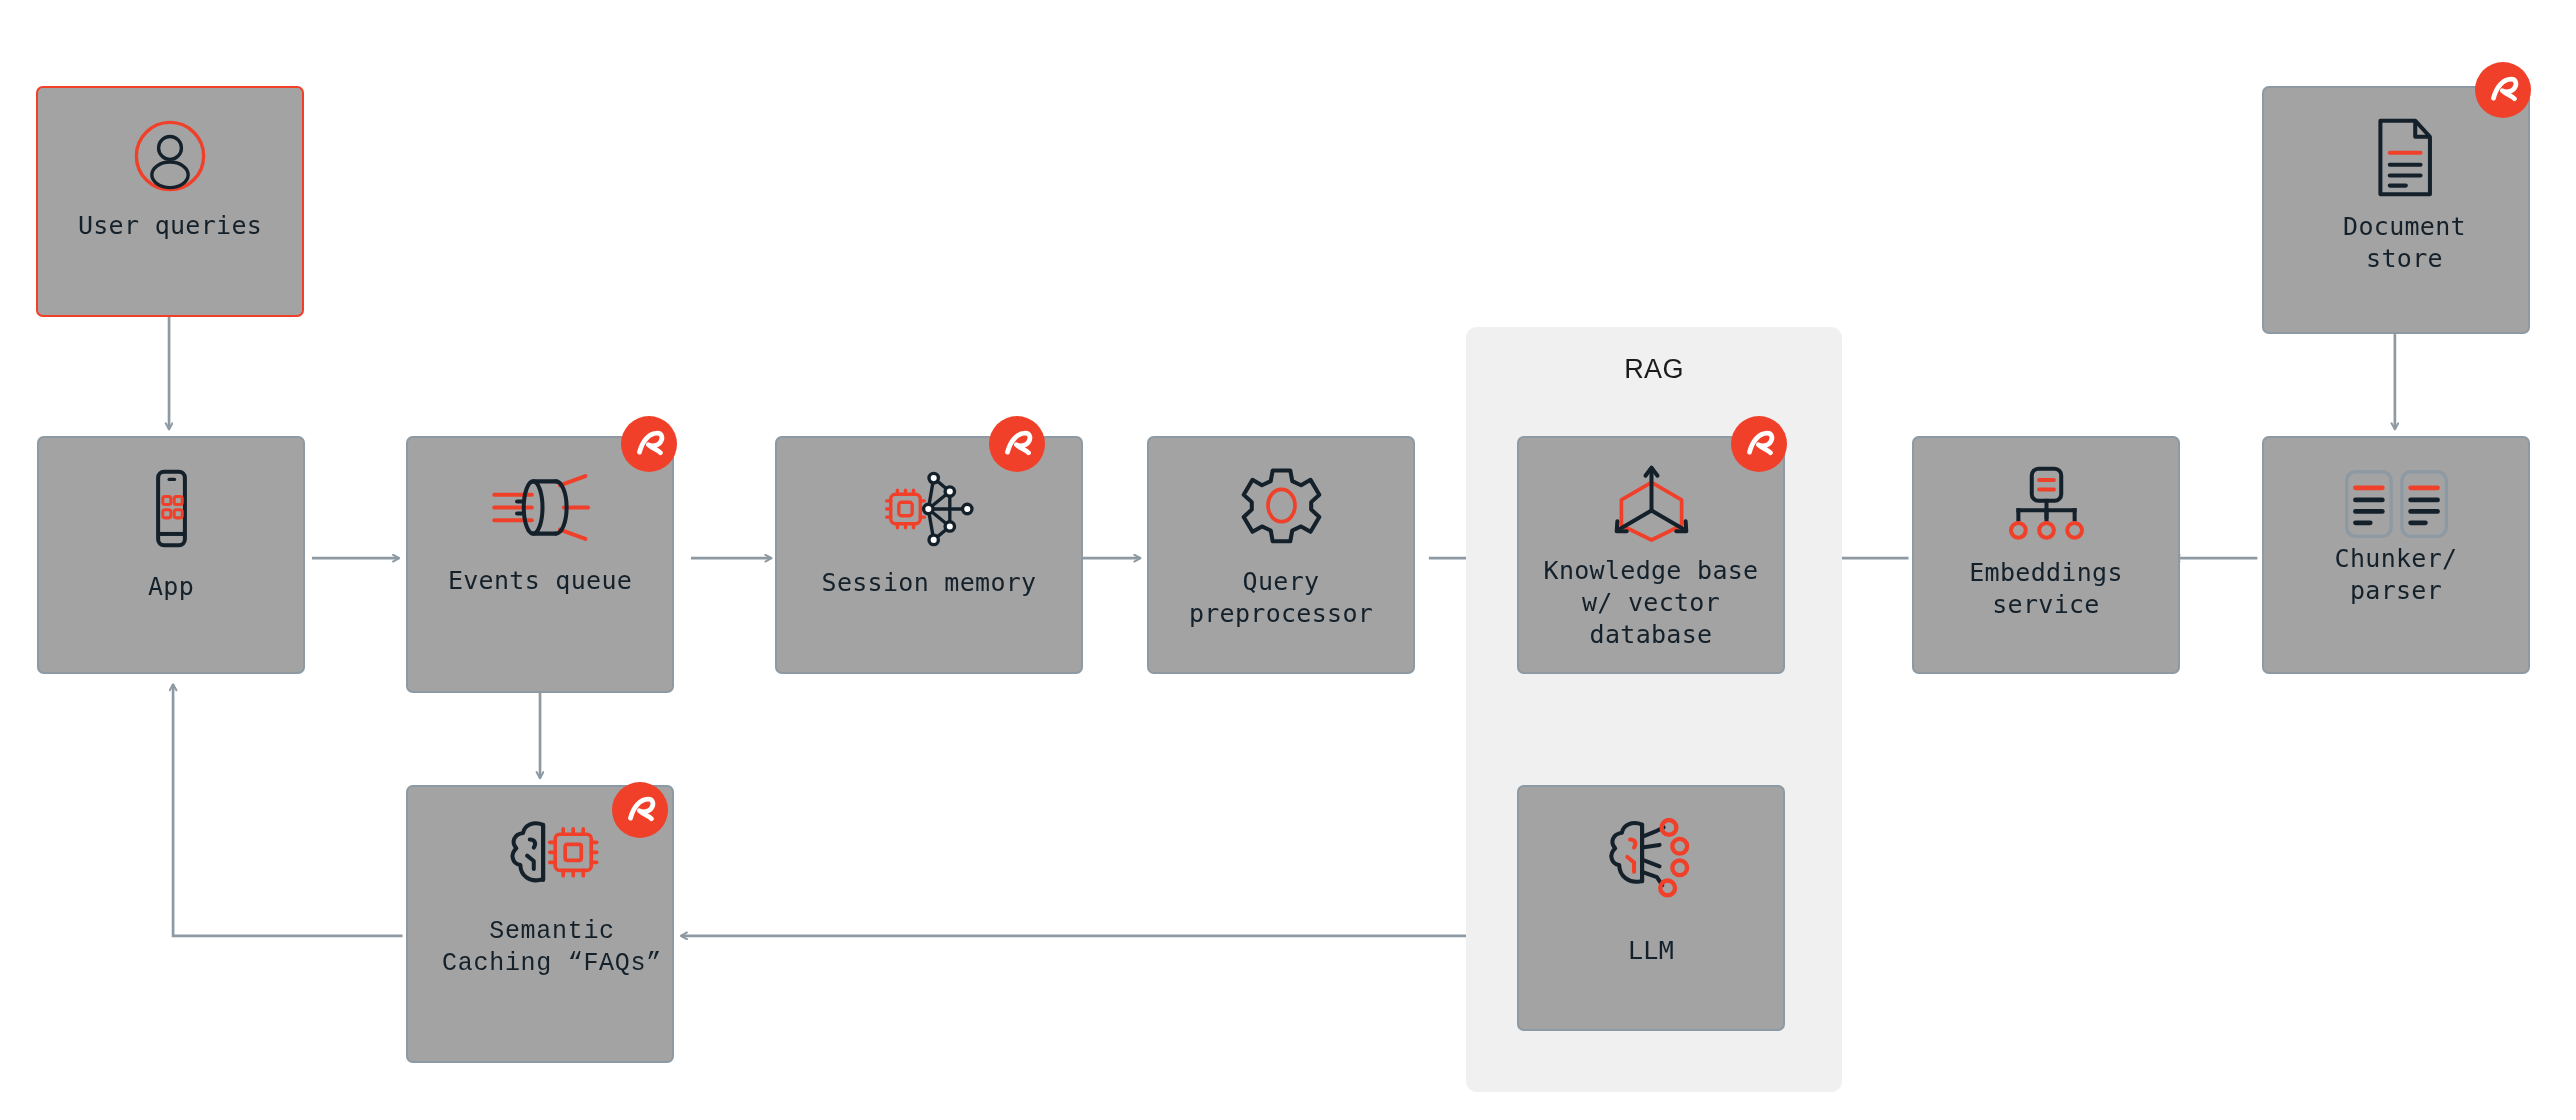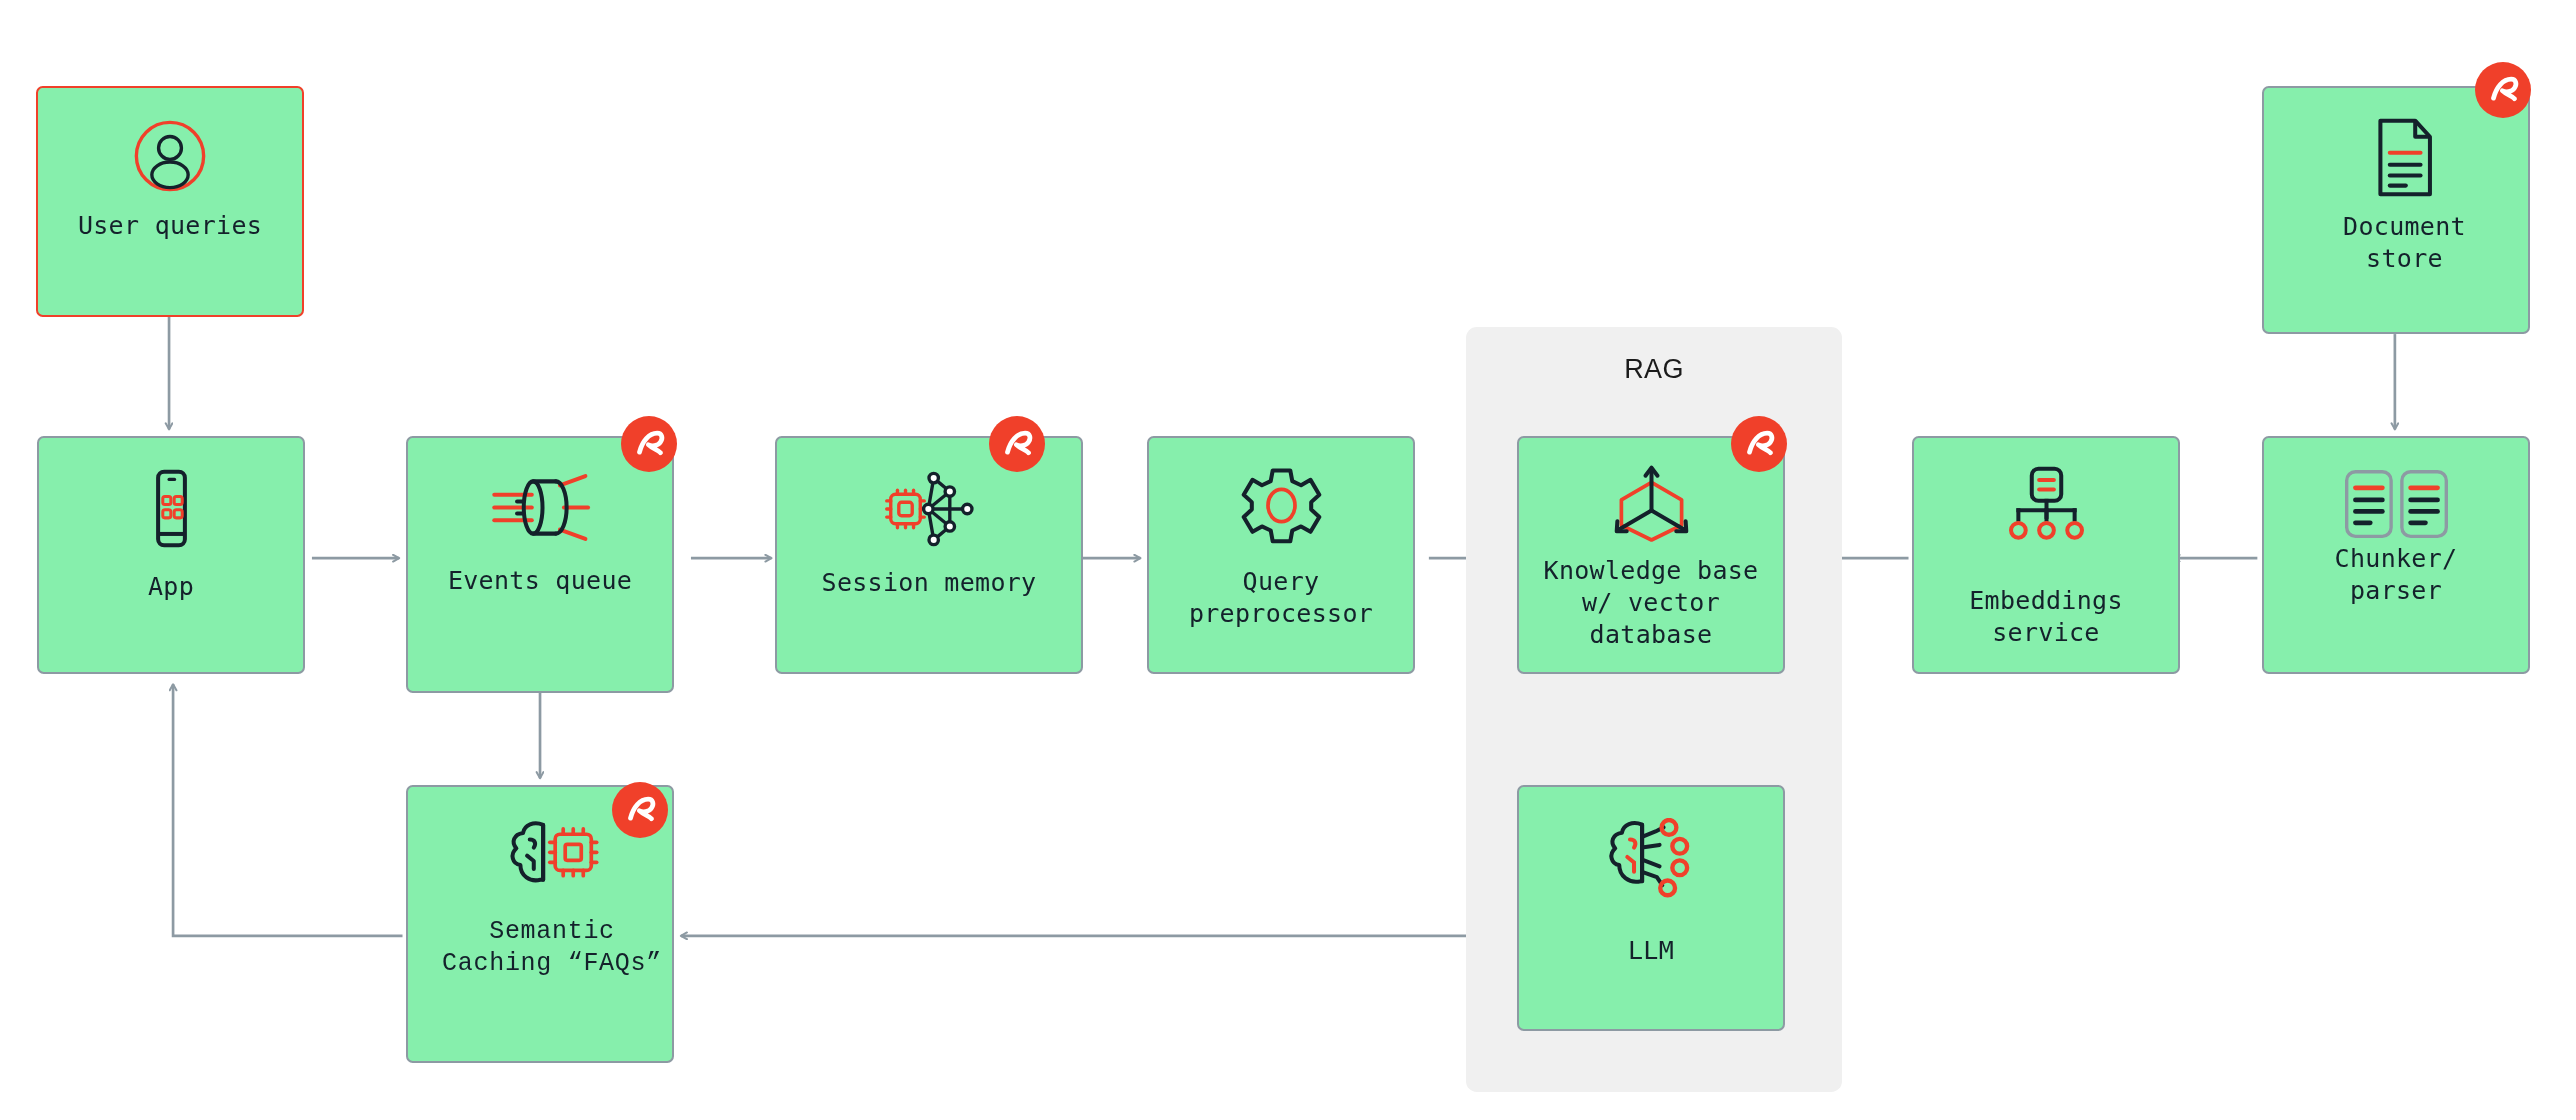--- a/index.html
+++ b/index.html
@@ -5,21 +5,21 @@
   html,body{margin:0;padding:0;background:#ffffff;}
   body{
     font-family:"DejaVu Sans Mono",monospace;
     width:2576px;height:1121px;position:relative;overflow:hidden;
   }
   #canvas{position:absolute;inset:0;}
   .svg-layer{position:absolute;left:0;top:0;width:2576px;height:1121px;}
 
   .node{
     position:absolute;box-sizing:border-box;
-    background:#86efac;border:2px solid #8d9aa3;border-radius:6.7px;
+    background:#a3a3a3;border:2px solid #8d9aa3;border-radius:6.7px;
     display:flex;flex-direction:column;justify-content:flex-start;
   }
   .node.accent{border-color:#f0402a;border-width:2.7px;}
   .node .icon{display:flex;align-items:center;justify-content:center;}
   .node .label{
     color:#14212b;text-align:center;
     font-family:"DejaVu Sans Mono",monospace;
     font-size:25px;line-height:1.28;letter-spacing:0.3px;white-space:pre-line;
   }
   .node .label.rounded{font-family:"Liberation Mono",monospace;letter-spacing:0.7px;}
@@ -217,21 +217,21 @@
 w/ vector
 database</div>
   </div>
   <div class="badge" style="left:1731px;top:416px;">
     <svg width="38" height="38" viewBox="0 0 56 56">
       <path d="M14,40 C18,24 28,12 40,12 C47,12 49,19 45,25 C41,31 32,32 27,29
                C34,36 42,36 45,41" fill="none" stroke="#ffffff" stroke-width="7" stroke-linecap="round" stroke-linejoin="round"></path>
     </svg>
   </div>
 
-  <div class="node" style="left:1912px;top:436px;width:268px;height:238px;gap:28px;">
+  <div class="node" style="left:1912px;top:436px;width:268px;height:238px;">
     <div class="icon" style="margin-top:28px;">
       <svg width="81" height="75" viewBox="0 0 120 112">
         <rect x="38" y="4" width="44" height="48" rx="10" fill="none" stroke="#14212b" stroke-width="6"></rect>
         <g stroke="#f0402a" stroke-width="6" stroke-linecap="round">
           <path d="M49,21 H71"></path>
             <path d="M49,35 H71"></path>
         </g>
         <g stroke="#14212b" stroke-width="6" fill="none" stroke-linecap="square">
           <path d="M60,52 V76"></path>
           <path d="M18,66 H102"></path>

